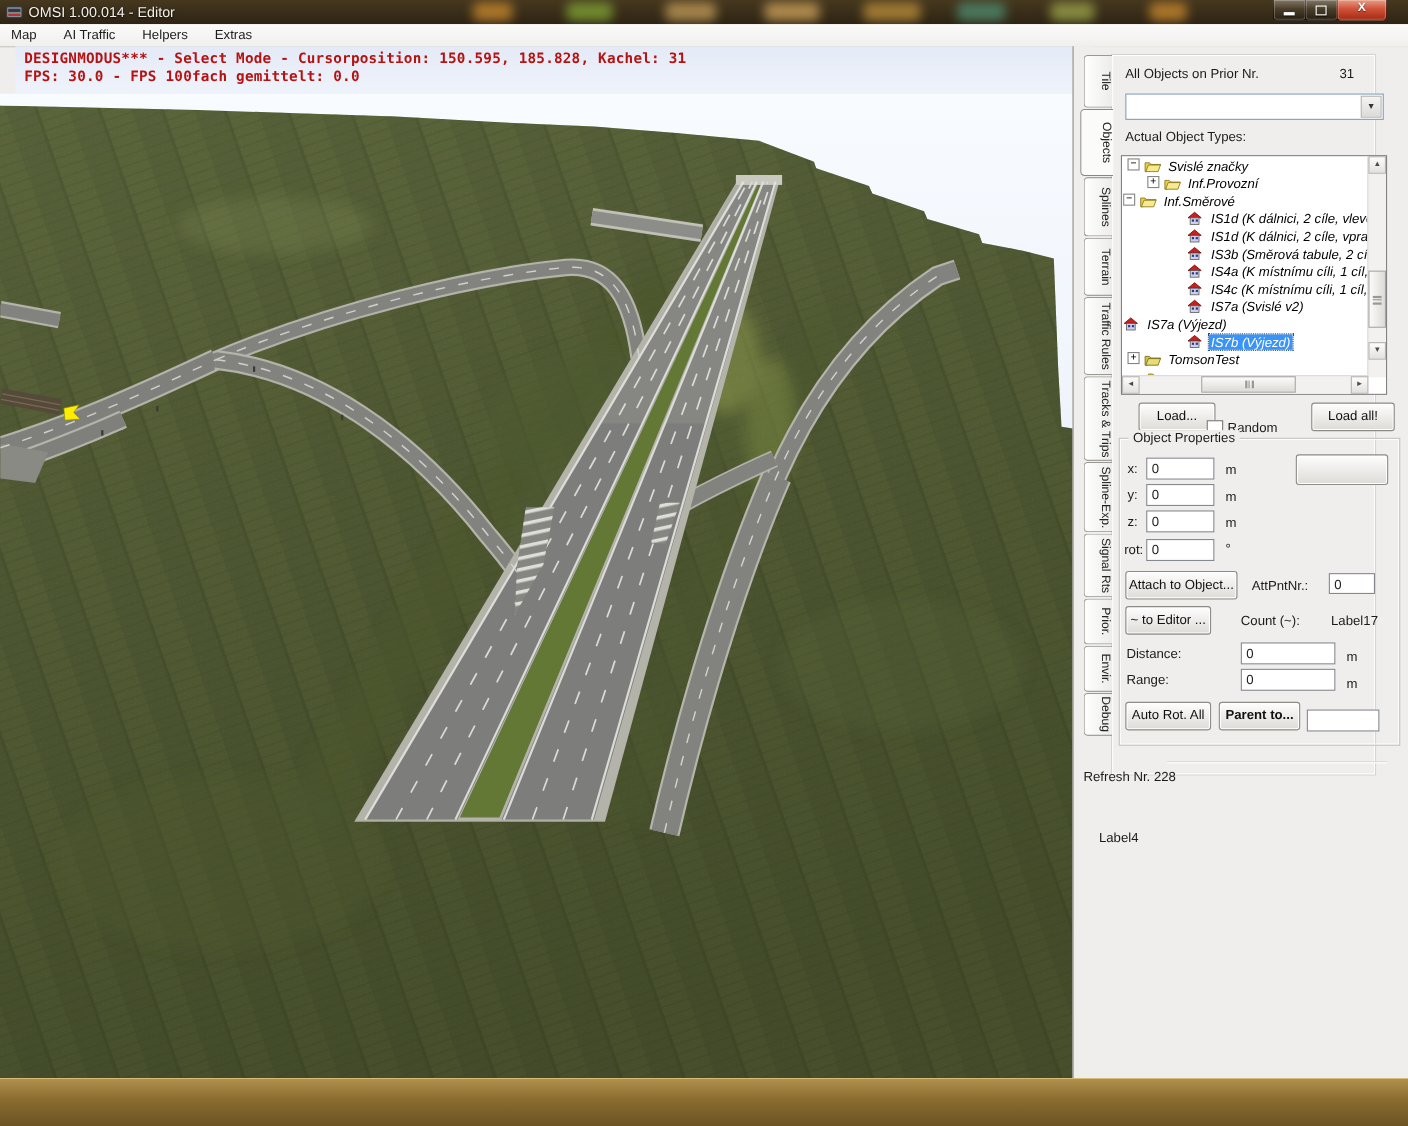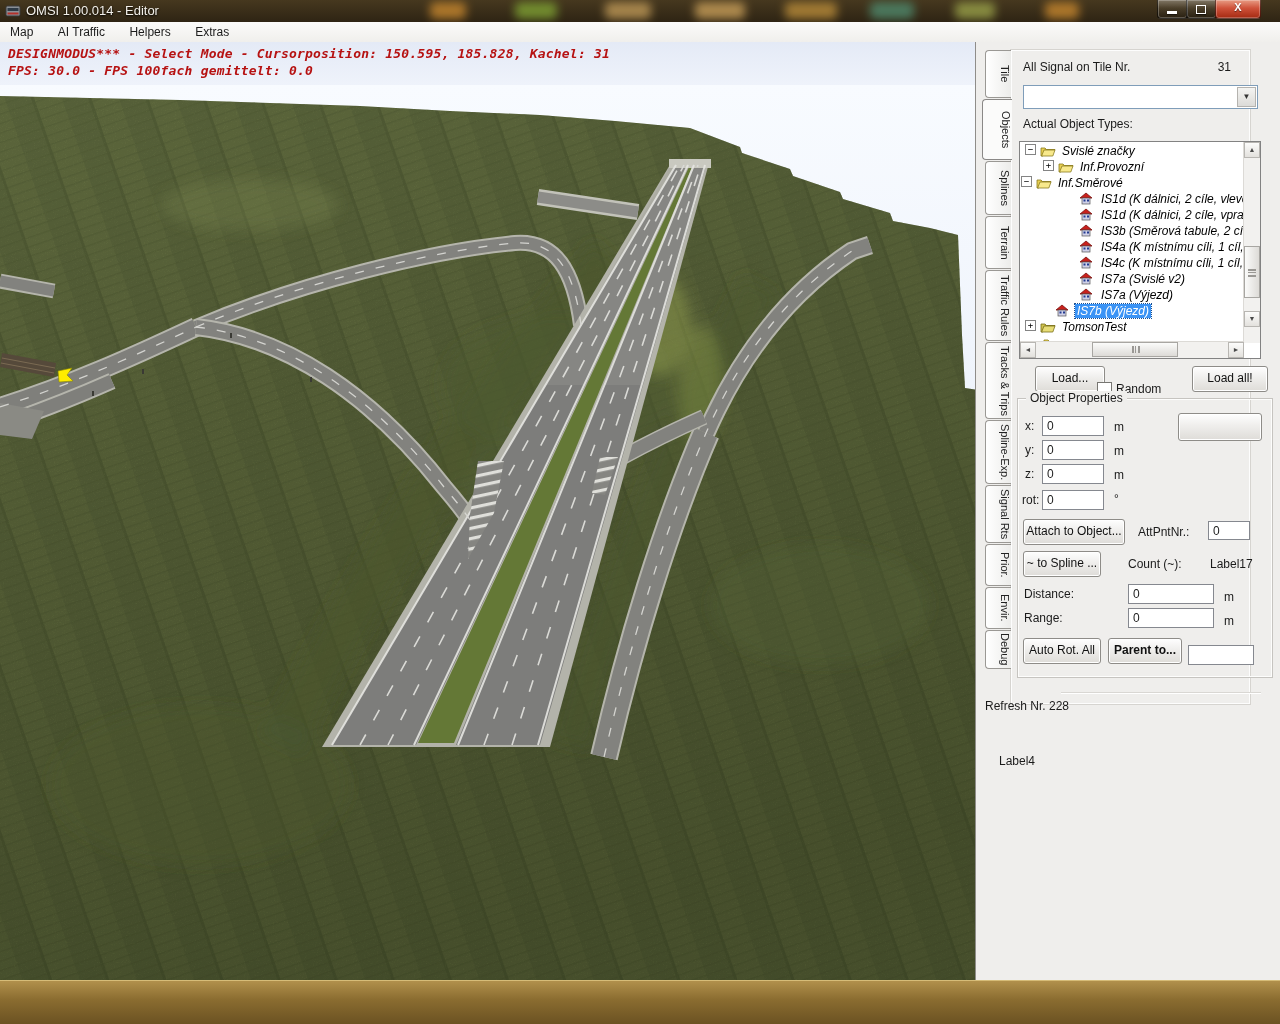--- a/index.html
+++ b/index.html
@@ -13,21 +13,21 @@
   .capbtn{top:0;height:18px;border:1px solid rgba(0,0,0,.55);border-top:none;border-radius:0 0 4px 4px;
     background:linear-gradient(rgba(255,255,255,.32),rgba(255,255,255,.07) 45%,rgba(0,0,0,.18));box-shadow:inset 0 0 0 1px rgba(255,255,255,.25);}
   #btn-close{background:linear-gradient(#e89c84,#cf523a 45%,#a52a12);}
   .glyph-min{position:absolute;left:9px;top:11px;width:10px;height:3px;background:#fff;box-shadow:0 1px 1px #0008;}
   .glyph-max{position:absolute;left:9px;top:5px;width:8px;height:7px;border:1px solid #fff;box-shadow:0 1px 1px #0008;}
   .glyph-x{position:absolute;left:0;top:1px;width:100%;text-align:center;color:#fff;font-size:11px;font-weight:bold;text-shadow:0 1px 1px #0008;}
   
   #menubar{left:0;top:22px;width:1280px;height:20px;background:linear-gradient(#fbfbfa,#f0efec);border-bottom:1px solid #c8c6c1;}
   .menu-item{display:inline-block;padding:2px 10px;font-size:12px;color:#1c1c1c;}
   
-  #statusband{left:0;top:42px;width:978px;height:44px;background:linear-gradient(#e4eaf6,#eff3fb);font-style:italic;}
+  #statusband{left:14px;top:42px;width:978px;height:44px;background:linear-gradient(#e4eaf6,#eff3fb);}
   .statusline{position:absolute;left:8px;font-family:"DejaVu Sans Mono",monospace;font-weight:bold;font-size:13px;color:#b61212;letter-spacing:.2px;white-space:pre;}
   
   #viewport{left:0;top:85px;width:978px;height:895px;background:#e7edf8;}
   
   #panel{left:975px;top:42px;width:305px;height:938px;background:#efeeec;border-left:1px solid #8f8d89;}
   .vtab{position:absolute;left:9px;width:26px;background:linear-gradient(90deg,#ffffff,#ececea);
     border:1px solid #9a9894;border-right:none;border-radius:4px 0 0 4px;
     writing-mode:vertical-rl;text-align:center;font-size:11px;color:#222;box-sizing:border-box;}
   .vtab.active{left:6px;width:30px;background:#fbfbfa;z-index:3;border-color:#8a8886;}
   #tabpage-edge{left:35px;top:8px;width:237px;height:652px;border:1px solid #fdfdfd;box-shadow:0 0 0 1px #d6d4d0;background:#efeeec;}
@@ -252,21 +252,21 @@
   <div class="vtab" style="top:119px;height:54px">Splines</div>
   <div class="vtab" style="top:174px;height:53px">Terrain</div>
   <div class="vtab" style="top:228px;height:71px">Traffic Rules</div>
   <div class="vtab" style="top:300px;height:77px">Tracks &amp; Trips</div>
   <div class="vtab" style="top:378px;height:64px">Spline-Exp.</div>
   <div class="vtab" style="top:443px;height:58px">Signal Rts</div>
   <div class="vtab" style="top:502px;height:42px">Prior.</div>
   <div class="vtab" style="top:545px;height:42px">Envir.</div>
   <div class="vtab" style="top:588px;height:39px">Debug</div>
 
-  <div class="plabel" style="left:47px;top:18px">All Signal on Tile Nr.</div>
+  <div class="plabel" style="left:47px;top:18px">All Objects on Prior Nr.</div>
   <div class="plabel" style="left:215px;top:18px;width:40px;text-align:right">31</div>
 
   <div class="combo" style="left:47px;top:43px;width:233px;height:22px">
     <span class="cval"></span>
     <span class="cbtn">▼</span>
   </div>
 
   <div class="plabel" style="left:47px;top:75px">Actual Object Types:</div>
 
   <div class="abs" id="tree">
@@ -330,29 +330,29 @@
             </svg></span><span class="tlabel">IS4c (K místnímu cíli, 1 cíl, vlev</span>
       </div>
       <div class="trow" style="padding-left:58px">
         <span class="ticon"><svg viewBox="0 0 14 13" width="14" height="13">
               <polygon points="1,6 7,1 13,6" fill="#c8201c" stroke="#7a0f0d" stroke-width="0.8"></polygon>
               <rect x="3" y="6" width="8" height="6" fill="#cfd0e8" stroke="#555" stroke-width="0.7"></rect>
               <rect x="4.5" y="7.5" width="2" height="2" fill="#223a8f"></rect>
               <rect x="8" y="7.5" width="2" height="2" fill="#223a8f"></rect>
             </svg></span><span class="tlabel">IS7a (Svislé v2)</span>
       </div>
-      <div class="trow" style="padding-left:58px">
+      <div class="trow" style="">
         <span class="ticon"><svg viewBox="0 0 14 13" width="14" height="13">
               <polygon points="1,6 7,1 13,6" fill="#c8201c" stroke="#7a0f0d" stroke-width="0.8"></polygon>
               <rect x="3" y="6" width="8" height="6" fill="#cfd0e8" stroke="#555" stroke-width="0.7"></rect>
               <rect x="4.5" y="7.5" width="2" height="2" fill="#223a8f"></rect>
               <rect x="8" y="7.5" width="2" height="2" fill="#223a8f"></rect>
             </svg></span><span class="tlabel">IS7a (Výjezd)</span>
       </div>
-      <div class="trow" style="padding-left:34px">
+      <div class="trow" style="padding-left:58px">
         <span class="ticon"><svg viewBox="0 0 14 13" width="14" height="13">
               <polygon points="1,6 7,1 13,6" fill="#c8201c" stroke="#7a0f0d" stroke-width="0.8"></polygon>
               <rect x="3" y="6" width="8" height="6" fill="#cfd0e8" stroke="#555" stroke-width="0.7"></rect>
               <rect x="4.5" y="7.5" width="2" height="2" fill="#223a8f"></rect>
               <rect x="8" y="7.5" width="2" height="2" fill="#223a8f"></rect>
             </svg></span><span class="tlabel sel">IS7b (Výjezd)</span>
       </div>
       <div class="trow" style="padding-left:4px">
         <span class="exp">+</span><span class="ticon"><svg viewBox="0 0 16 13" width="16" height="13">
               <path d="M1,4 h4 l1.5,1.5 H15 V6 H5 L3,12 H1 Z" fill="#cfc24e" stroke="#7a6e1a" stroke-width="0.8"></path>
@@ -405,21 +405,21 @@
     <div class="plabel" style="left:96px;top:69px">m</div>
 
     <div class="plabel" style="left:4px;top:94px">rot:</div>
     <div class="field" style="left:24px;top:91px;width:62px;height:20px">0</div>
     <div class="plabel" style="left:96px;top:93px">°</div>
 
     <div class="btn3" style="left:5px;top:120px;width:100px;height:24px;line-height:22px">Attach to Object...</div>
     <div class="plabel" style="left:120px;top:126px">AttPntNr.:</div>
     <div class="field" style="left:190px;top:122px;width:42px;height:19px">0</div>
 
-    <div class="btn3" style="left:5px;top:152px;width:76px;height:24px;line-height:22px">~ to Spline ...</div>
+    <div class="btn3" style="left:5px;top:152px;width:76px;height:24px;line-height:22px">~ to Editor ...</div>
     <div class="plabel" style="left:110px;top:158px">Count (~):</div>
     <div class="plabel" style="left:192px;top:158px">Label17</div>
 
     <div class="plabel" style="left:6px;top:188px">Distance:</div>
     <div class="field" style="left:110px;top:185px;width:86px;height:20px">0</div>
     <div class="plabel" style="left:206px;top:191px">m</div>
 
     <div class="plabel" style="left:6px;top:212px">Range:</div>
     <div class="field" style="left:110px;top:209px;width:86px;height:20px">0</div>
     <div class="plabel" style="left:206px;top:215px">m</div>

